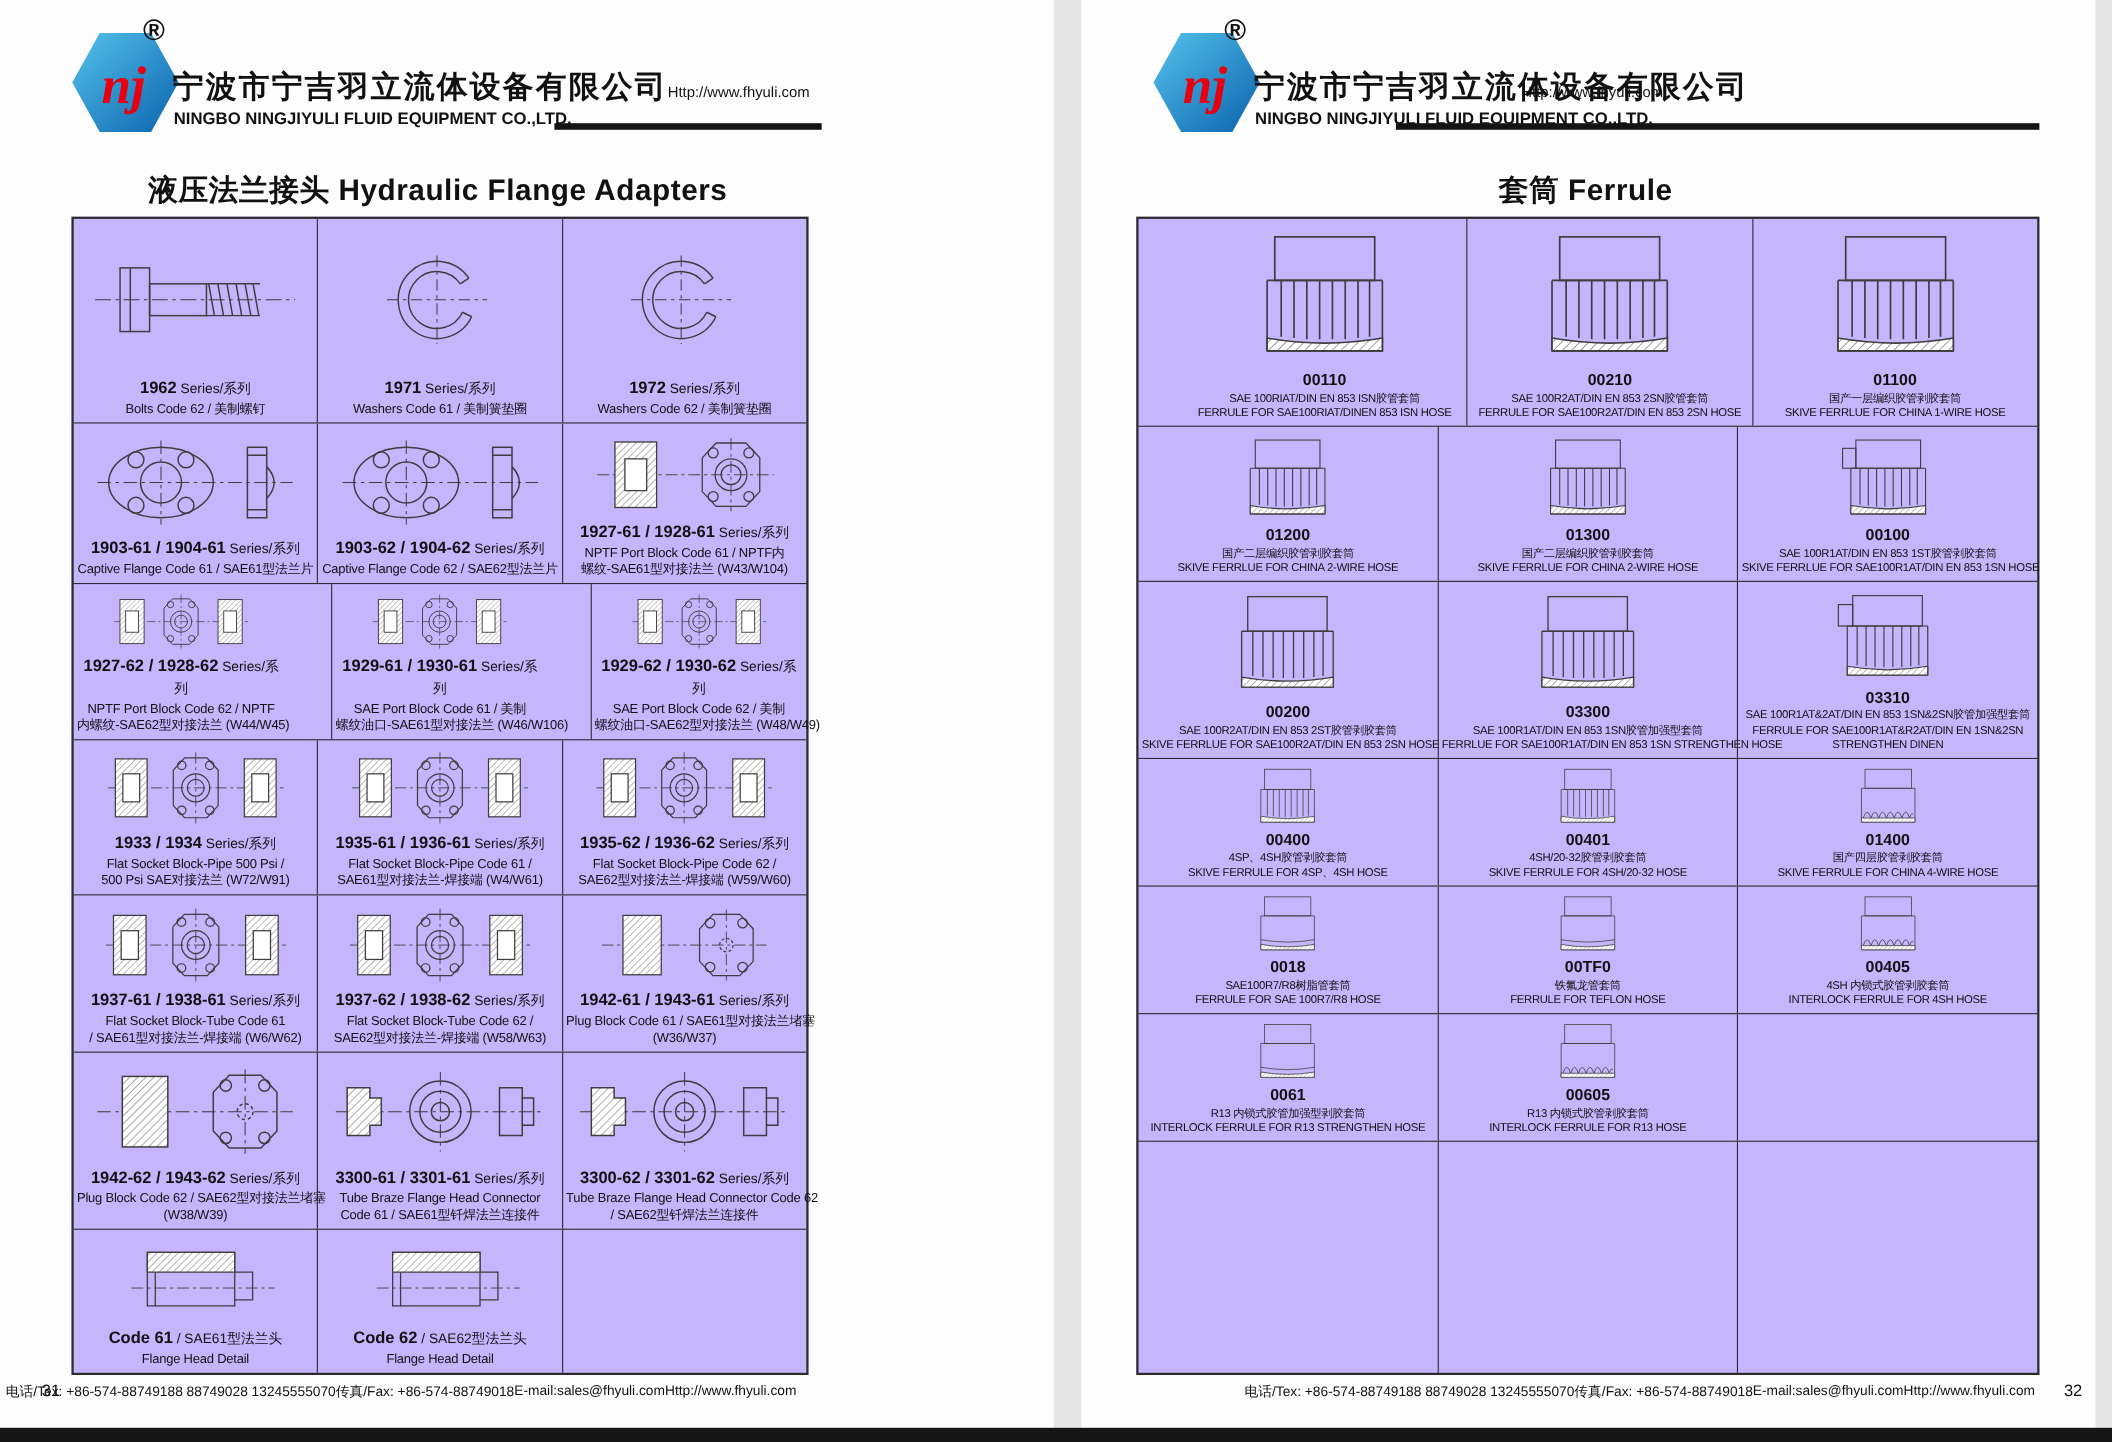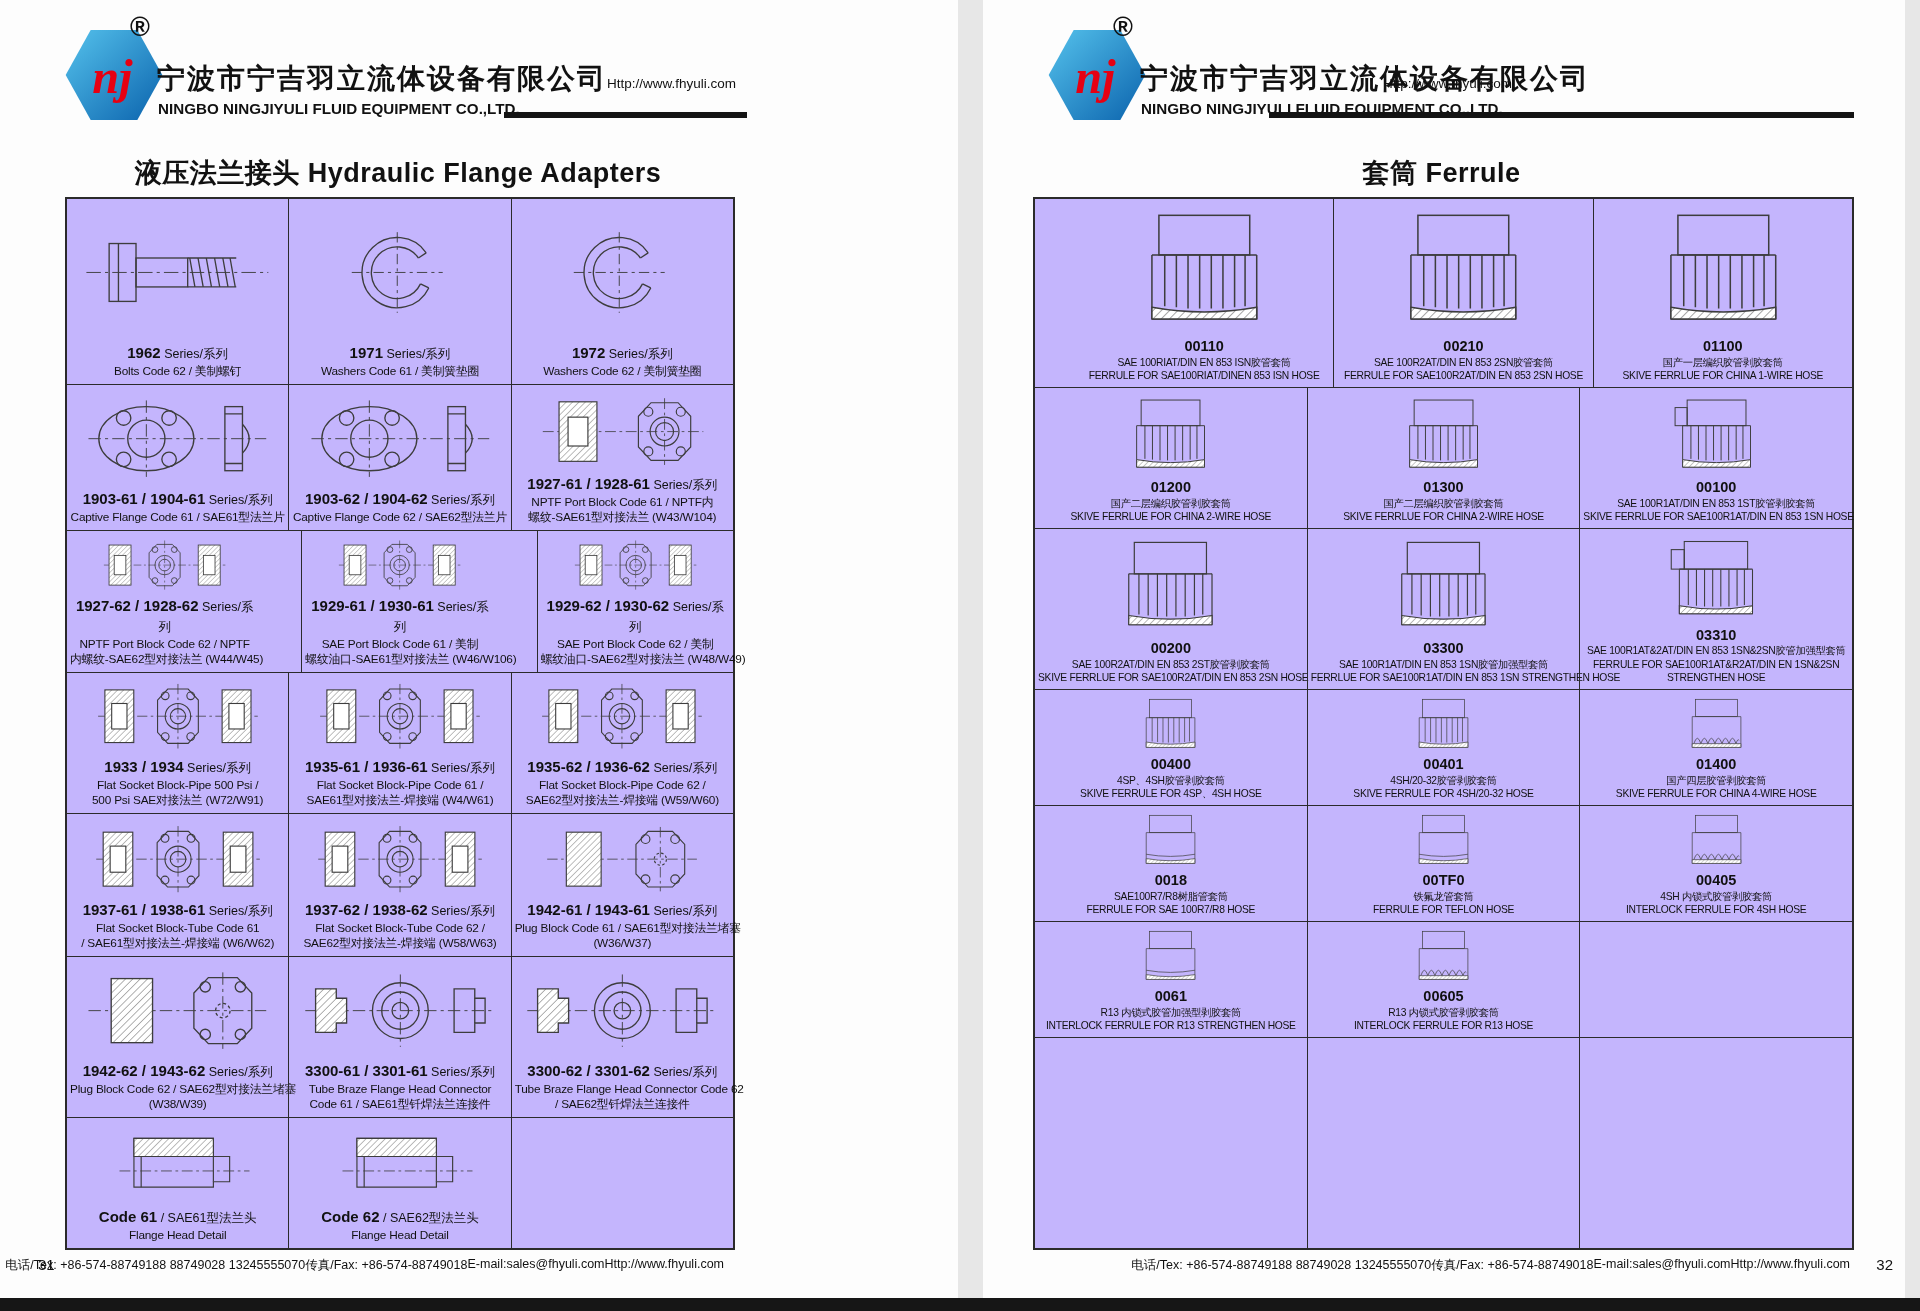--- a/index.html
+++ b/index.html
@@ -630,21 +630,21 @@
             <svg viewBox="0 0 150 110" preserveAspectRatio="xMidYMid meet">
               <use href="#sym-fer-step" xlink:href="#sym-fer-step"></use>
             </svg>
           </div>
           <div class="cap">
             <div class="cap1">
               <span class="code">03310</span>
             </div>
             <div class="capline">SAE 100R1AT&amp;2AT/DIN EN 853 1SN&amp;2SN胶管加强型套筒</div>
             <div class="capline">FERRULE FOR SAE100R1AT&amp;R2AT/DIN EN 1SN&amp;2SN</div>
-            <div class="capline">STRENGTHEN HOSE</div>
+            <div class="capline">STRENGTHEN DINEN</div>
           </div>
         </div>
       </div>
       <div class="grid-row" style="height: 115px;">
         <div class="cell">
           <div class="fig">
             <svg viewBox="0 0 150 110" preserveAspectRatio="xMidYMid meet">
               <use href="#sym-fer-skive" xlink:href="#sym-fer-skive"></use>
             </svg>
           </div>

